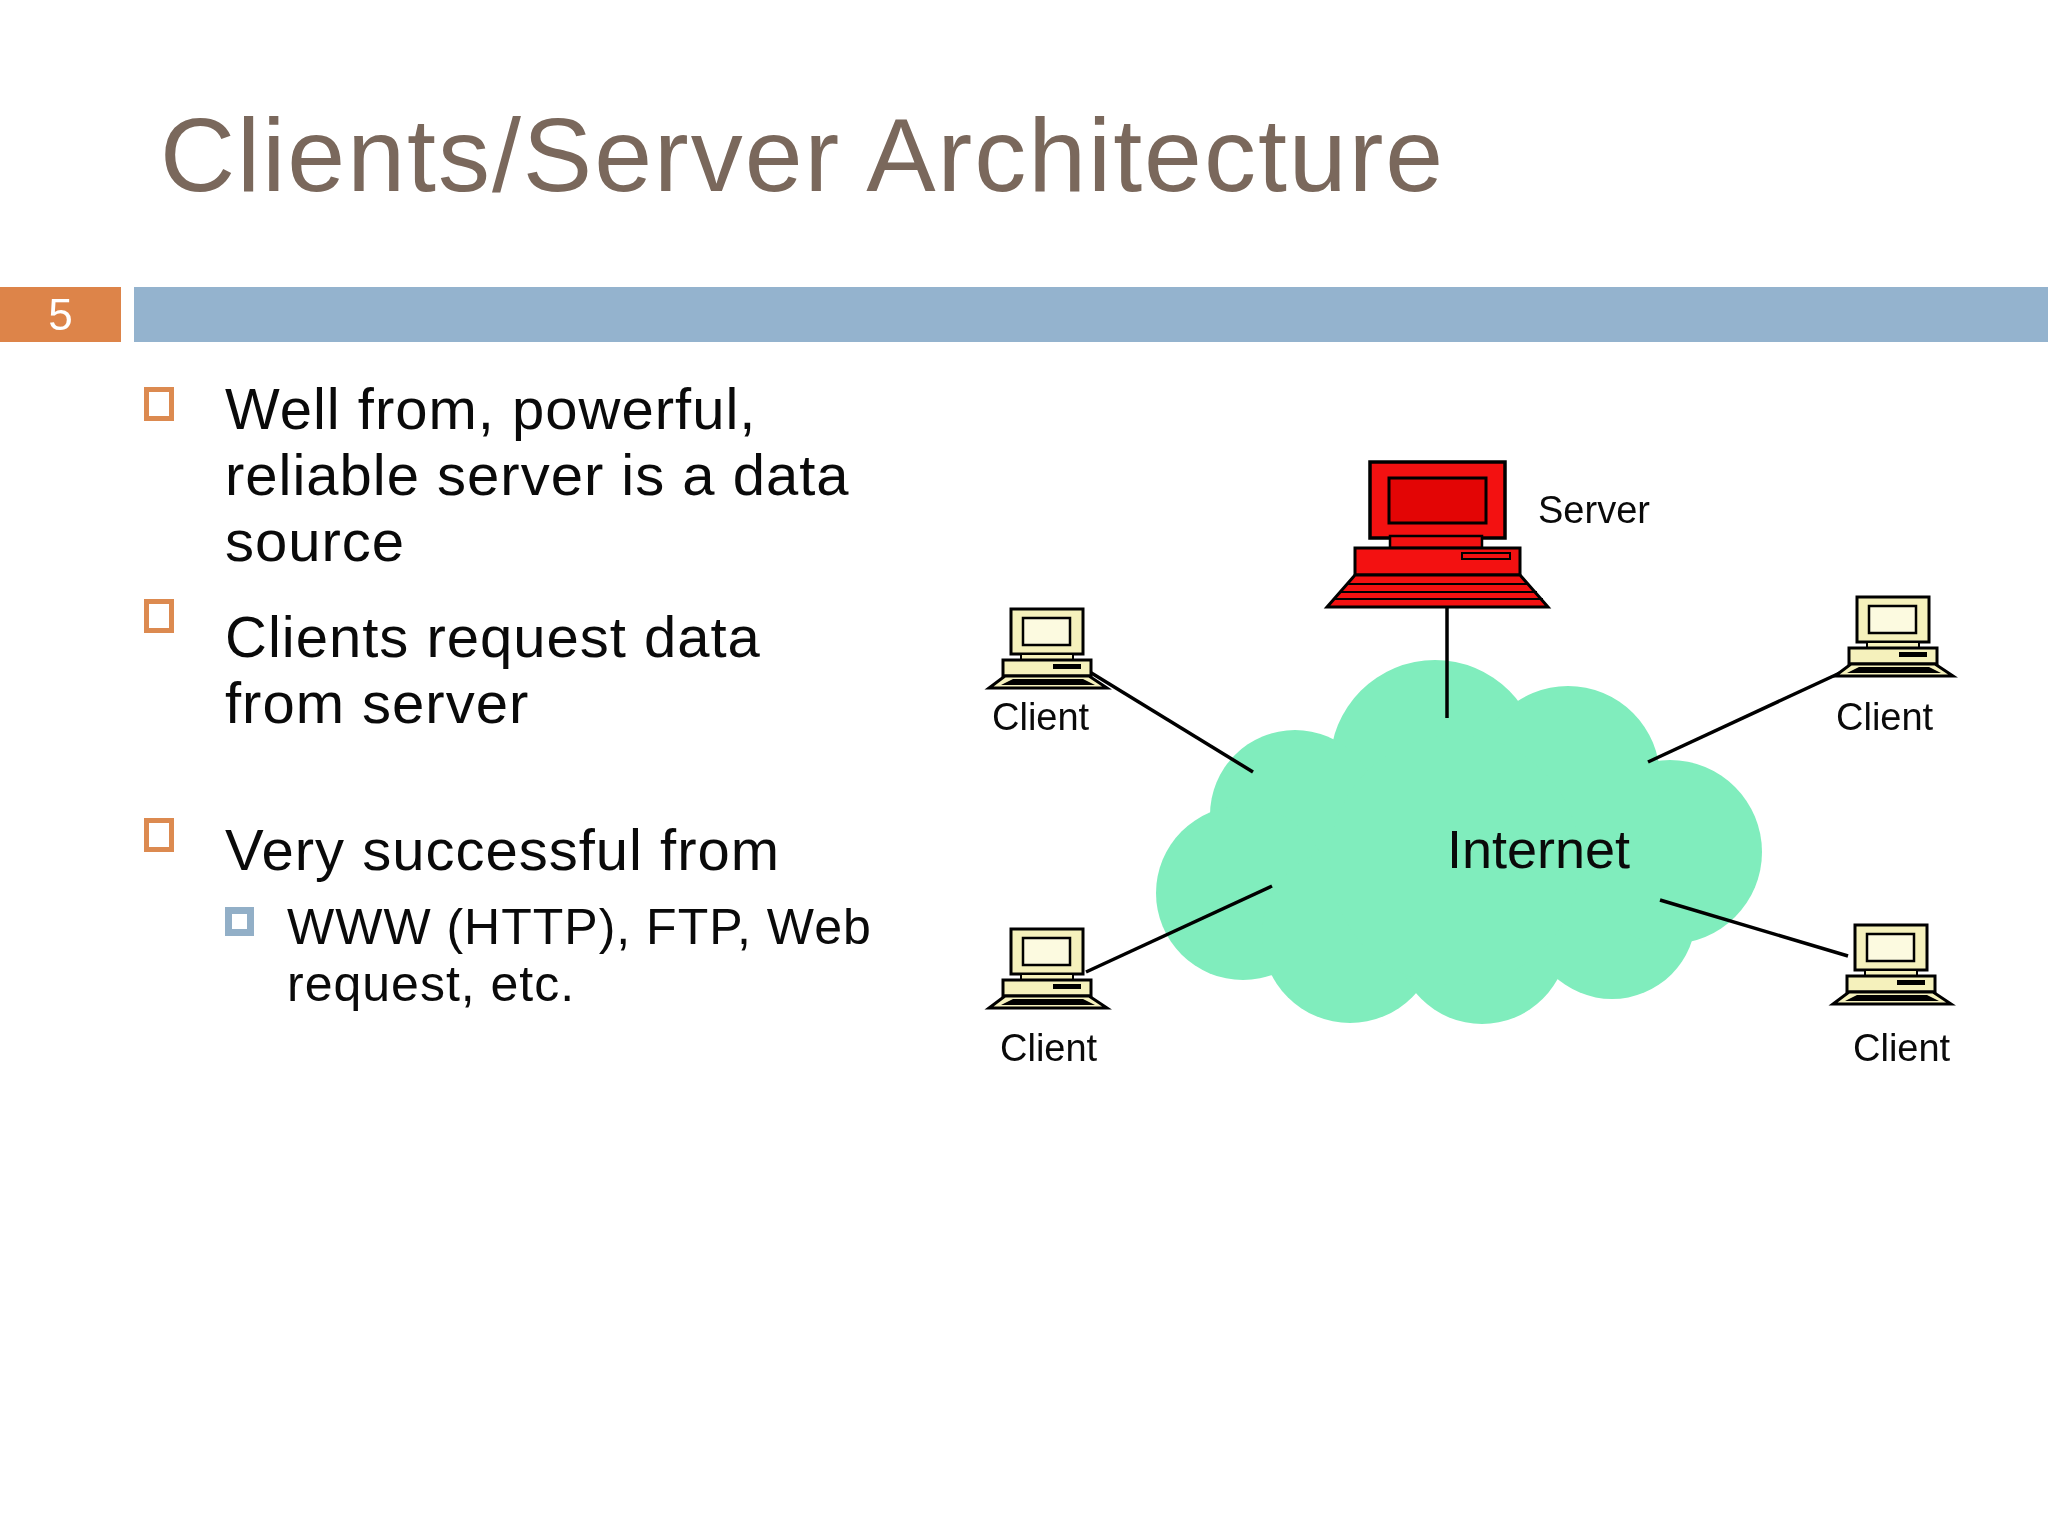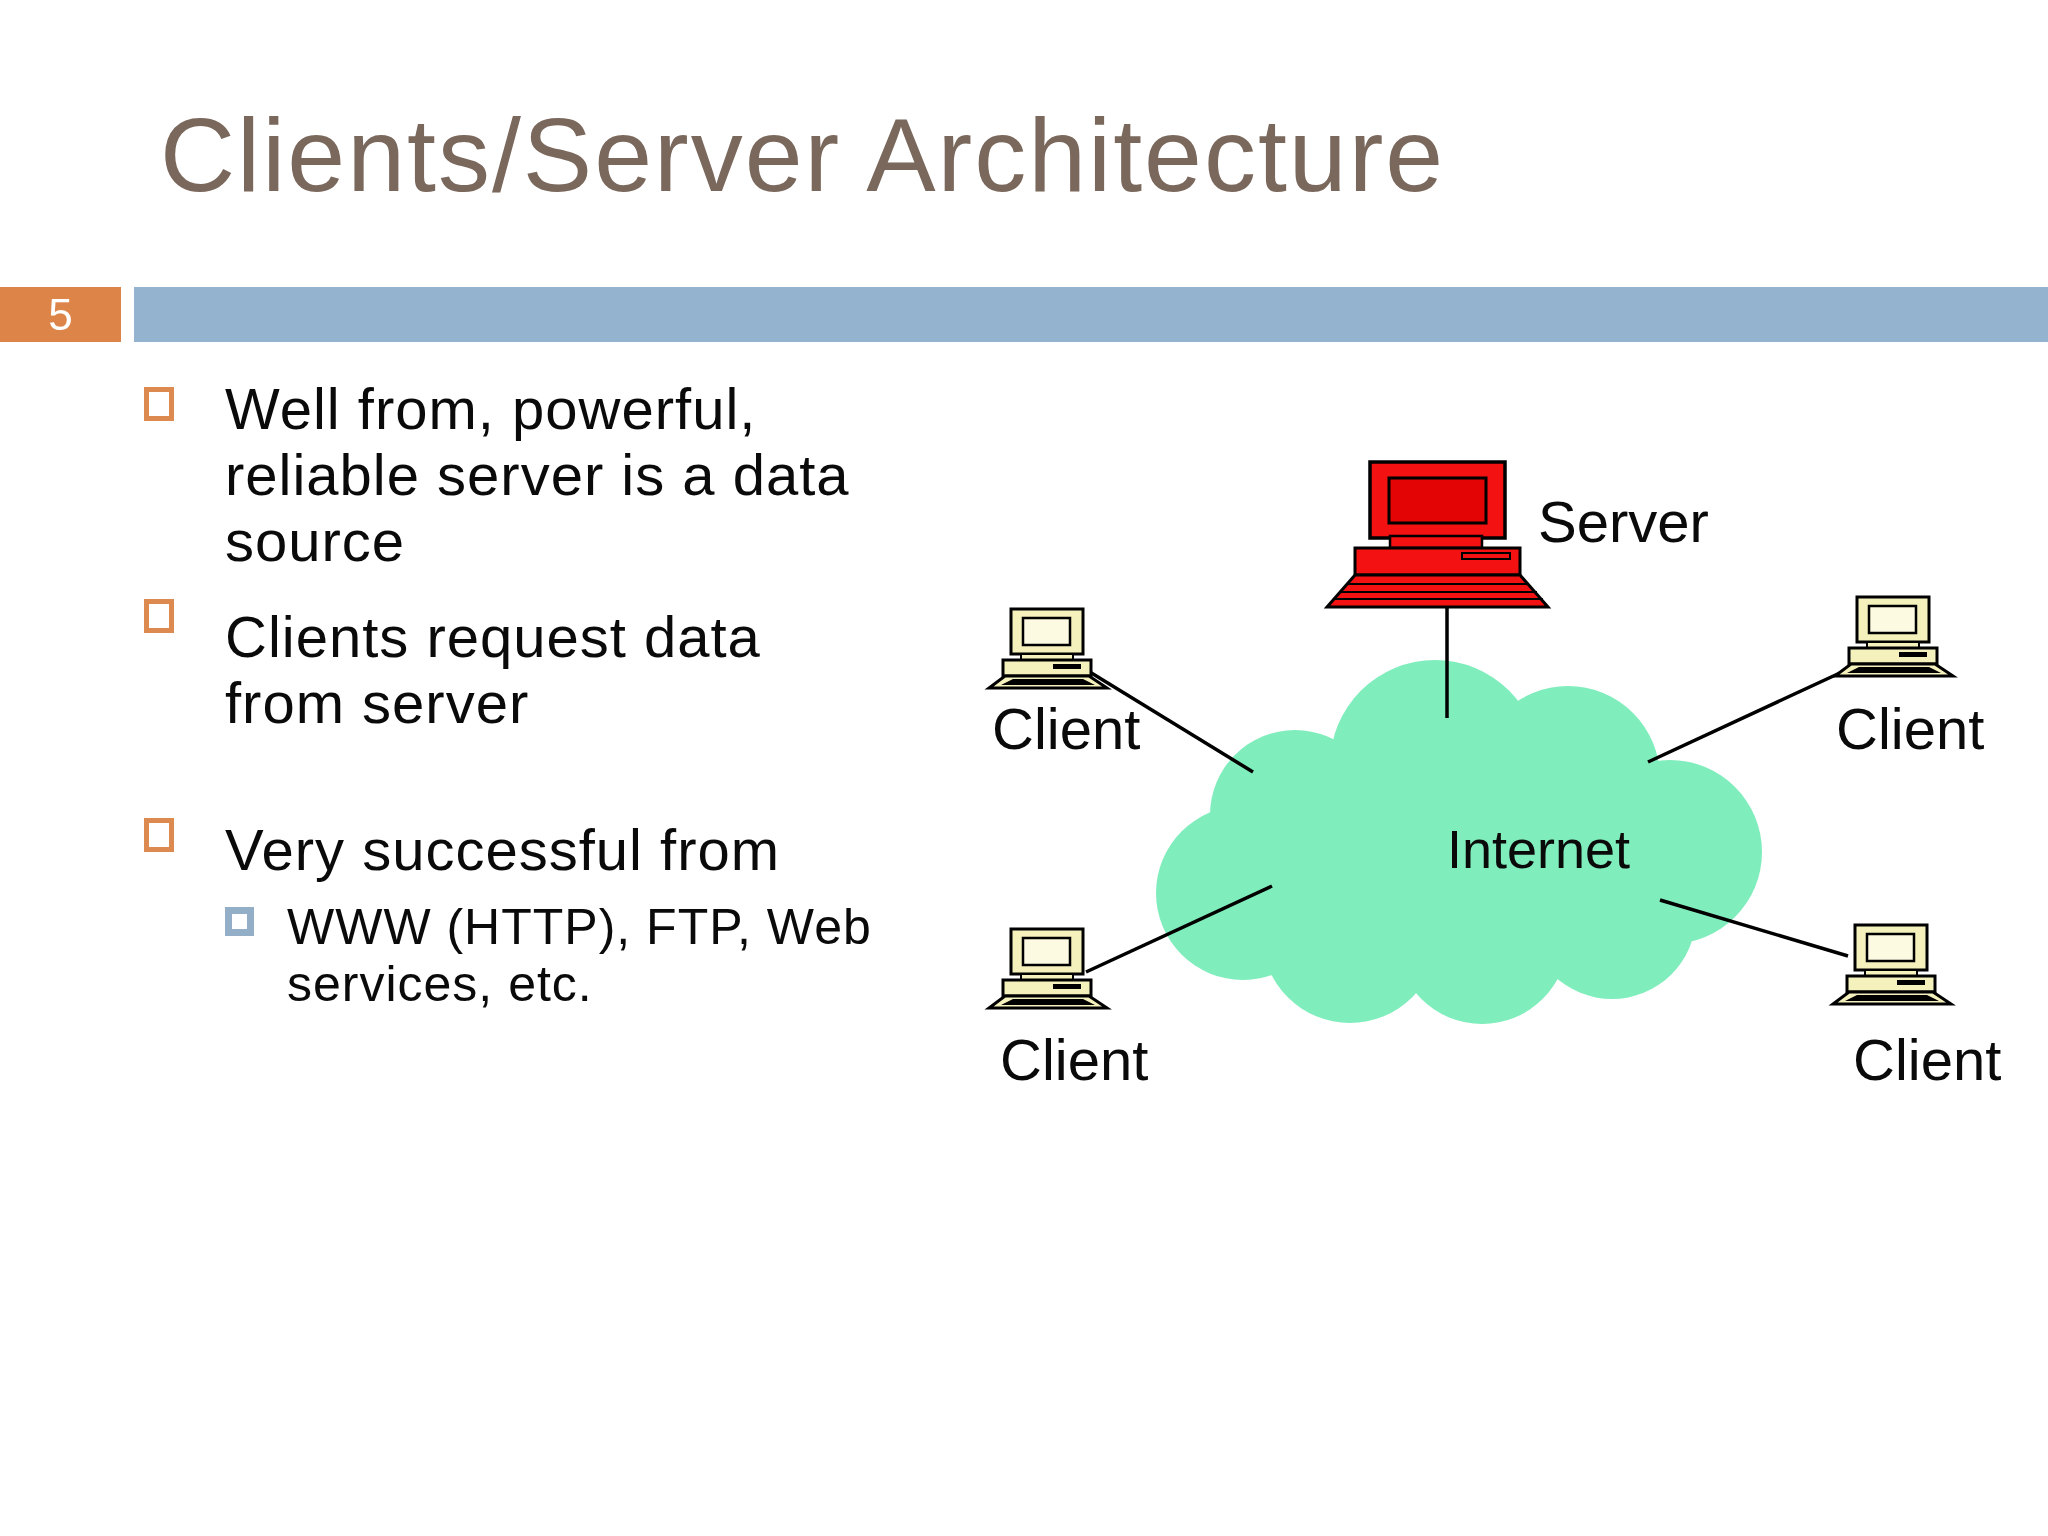--- a/index.html
+++ b/index.html
@@ -44,21 +44,21 @@
     background:#ffffff;
   }
   .sub-bullet-square{
     position:absolute;left:225px;width:15px;height:15px;
     border:7px solid var(--color-subbullet_blue,#92AFC7);
     background:#ffffff;
   }
   
   .diagram-label{
     position:absolute;color:var(--color-text_black,#0A0A0A);
-    font-size:58px;line-height:1.1;white-space:nowrap;
+    font-size:38px;line-height:1.1;white-space:nowrap;
   }
   .internet-label{
     position:absolute;left:1330px;top:820px;width:300px;text-align:right;
     color:var(--color-text_black,#0A0A0A);font-size:54px;line-height:1.1;
   }
   
   .fill-cloud{fill:var(--color-cloud_mint,#80EDBD);}
   .fill-red{fill:var(--color-server_red,#F31111);}
   .fill-red-dark{fill:var(--color-server_red_dark,#E30505);}
   .fill-cream{fill:var(--color-client_cream,#F5F1BC);}
@@ -82,21 +82,21 @@
 
 <span class="bullet-square" style="top:599px"></span>
 <div class="bullet-text" style="top:604px">Clients request data
 from server</div>
 
 <span class="bullet-square" style="top:818px"></span>
 <div class="bullet-text" style="top:817px">Very successful from</div>
 
 <span class="sub-bullet-square" style="top:907px"></span>
 <div class="bullet-text sub" style="top:899px">WWW (HTTP), FTP, Web
-services, etc.</div>
+request, etc.</div>
 
 <svg class="diagram-svg" width="2048" height="1536" viewBox="0 0 2048 1536">
 
   <g>
     <circle class="fill-cloud" cx="1435" cy="765" r="105"></circle>
     <circle class="fill-cloud" cx="1295" cy="815" r="85"></circle>
     <circle class="fill-cloud" cx="1243" cy="893" r="87"></circle>
     <circle class="fill-cloud" cx="1350" cy="935" r="88"></circle>
     <circle class="fill-cloud" cx="1482" cy="938" r="86"></circle>
     <circle class="fill-cloud" cx="1612" cy="915" r="84"></circle>

